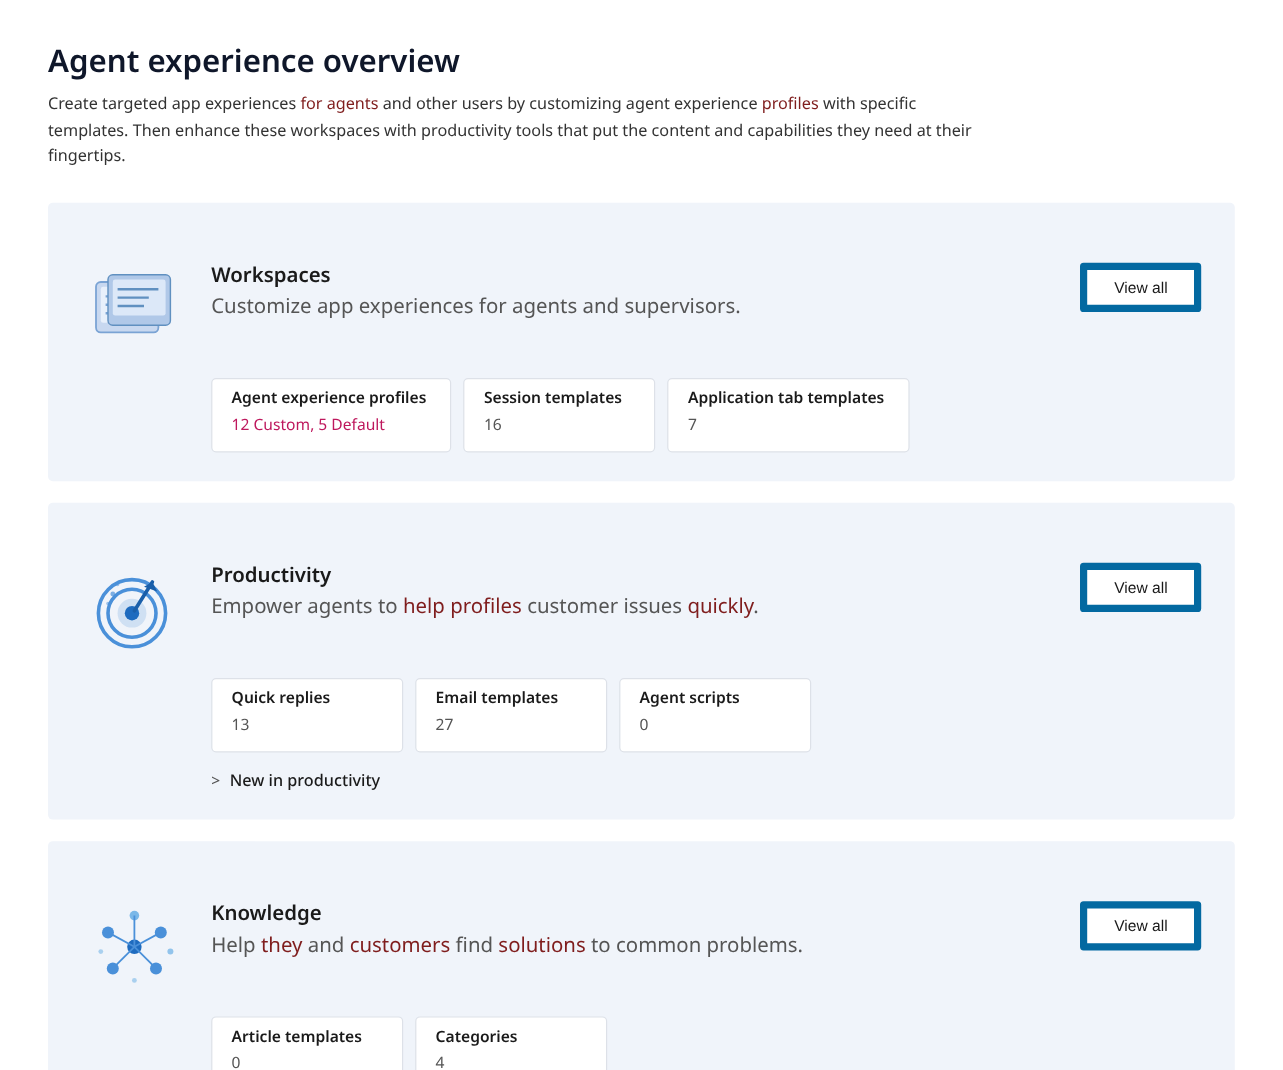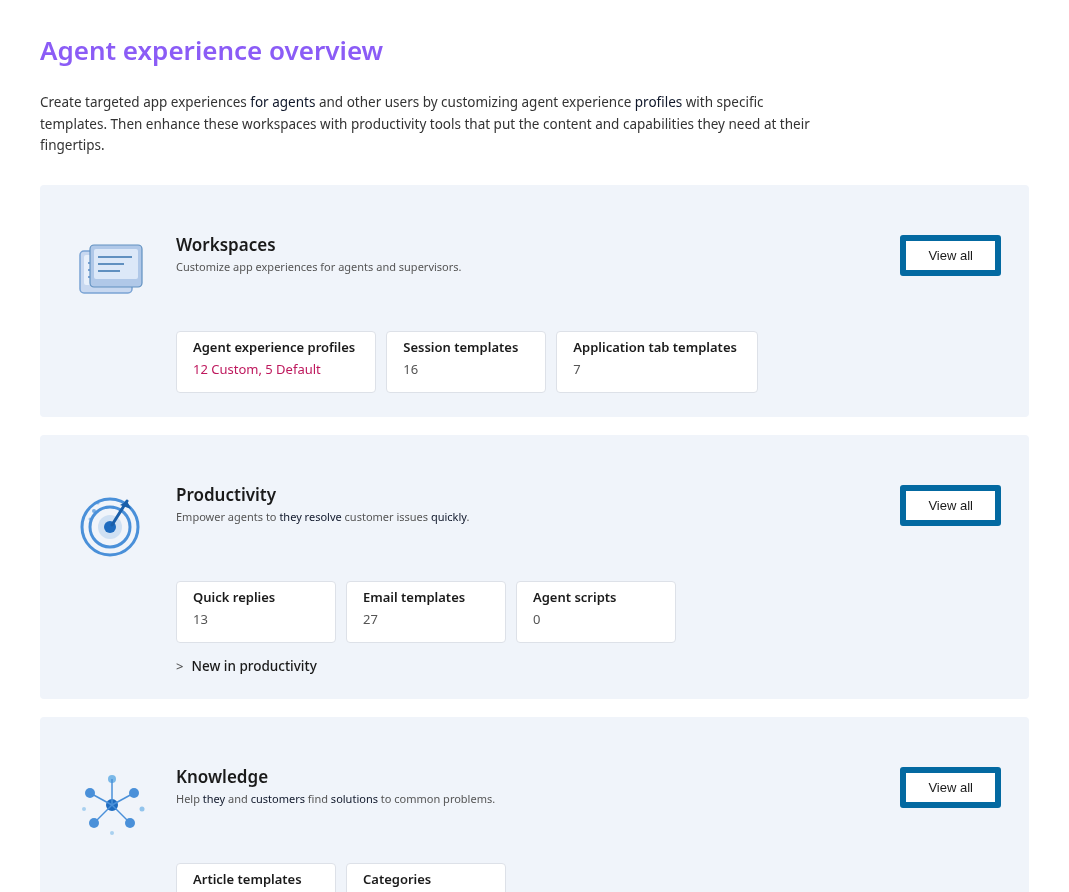--- a/index.html
+++ b/index.html
@@ -12,31 +12,31 @@
     .page {
       max-width: 1069px;
       min-height: 892px;
       background: #fff;
       margin: 0 auto;
       padding: 32px 40px 32px 40px;
     }
     .page-title {
       font-size: 26px;
       font-weight: 600;
-      color: #8b5cf6;
-      margin-bottom: 24px;
+      color: #0f172a;
+      margin-bottom: 8px;
     }
     .page-description {
       font-size: 13.5px;
       color: #333;
       line-height: 1.6;
       max-width: 780px;
       margin-bottom: 28px;
     }
-    .page-description a, .link-blue { color: #0f172a; text-decoration: none; }
+    .page-description a, .link-blue { color: #7f1d1d; text-decoration: none; }
     .link-red { color: #c50f1f; text-decoration: none; }
 
     .section {
       background: #f0f4fa;
       border-radius: 4px;
       margin-bottom: 18px;
       padding: 0;
       overflow: hidden;
     }
     .section-inner {
@@ -64,21 +64,21 @@
       justify-content: center;
     }
     .section-title-block {}
     .section-title {
       font-size: 17px;
       font-weight: 600;
       color: #1a1a1a;
       margin-bottom: 3px;
     }
     .section-subtitle {
-      font-size: 11px;
+      font-size: 17px;
       color: #555;
     }
     .view-all-btn {
       border: 6px solid #0369a1;
       background: #fff;
       color: #1a1a1a;
       padding: 7px 22px;
       font-size: 13px;
       border-radius: 3px;
       cursor: pointer;
@@ -204,21 +204,21 @@
               <polygon points="55,18 48,22 59,26" fill="#1a5faa"></polygon>
 
               <circle cx="22" cy="28" r="2" fill="#4a90d9" opacity="0.7"></circle>
               <circle cx="18" cy="36" r="1.5" fill="#4a90d9" opacity="0.5"></circle>
               <circle cx="26" cy="20" r="1.5" fill="#4a90d9" opacity="0.5"></circle>
             </svg>
           </div>
           <div class="section-title-block">
             <div class="section-title">Productivity</div>
             <div class="section-subtitle">
-              Empower agents to <a class="link-blue">they resolve</a> customer issues <a class="link-blue">quickly</a>.
+              Empower agents to <a class="link-blue">help profiles</a> customer issues <a class="link-blue">quickly</a>.
             </div>
           </div>
         </div>
         <button class="view-all-btn">View all</button>
       </div>
       <div class="cards-row">
         <div class="card">
           <div class="card-title">Quick replies</div>
           <div class="card-value">13</div>
         </div>

